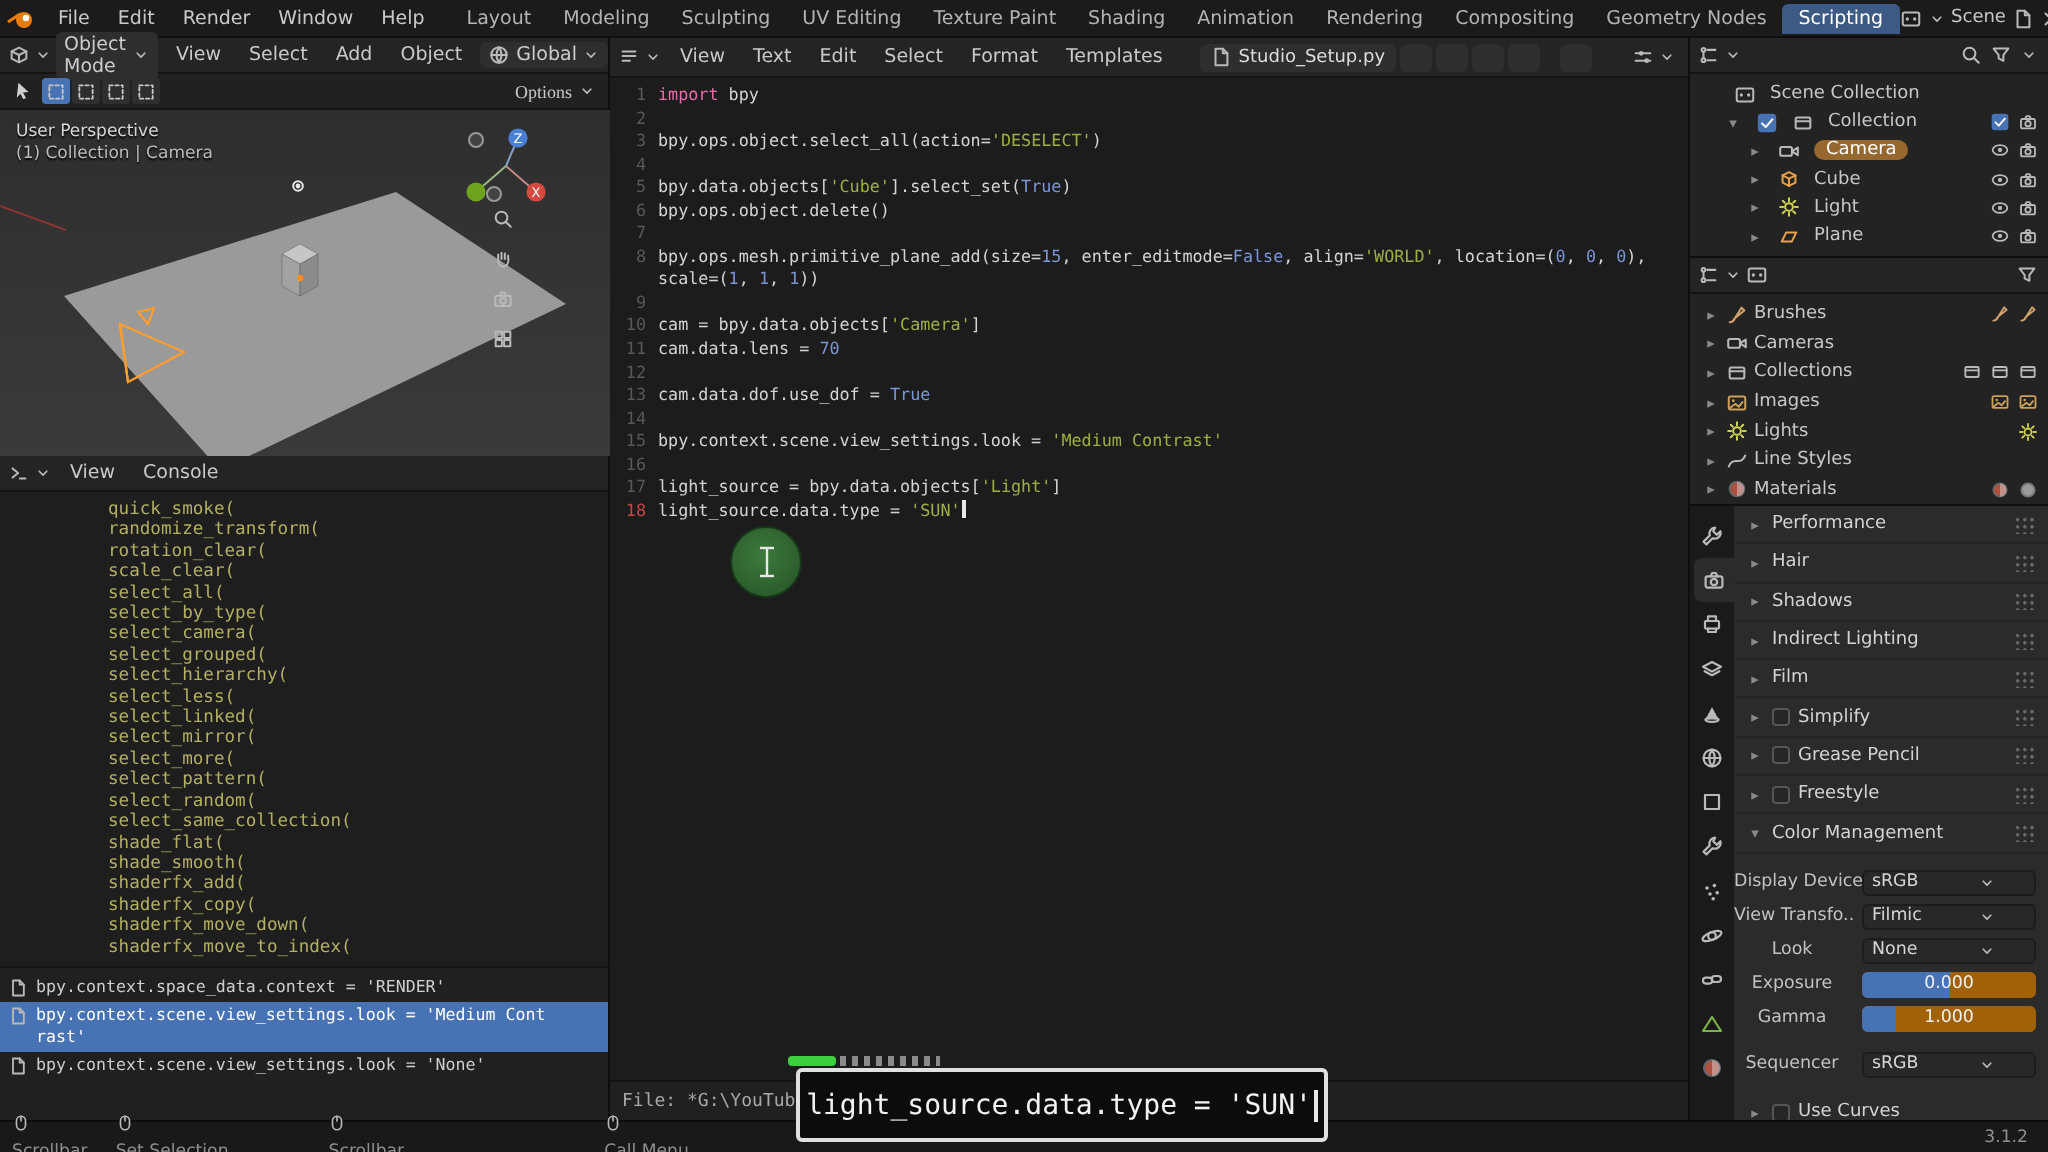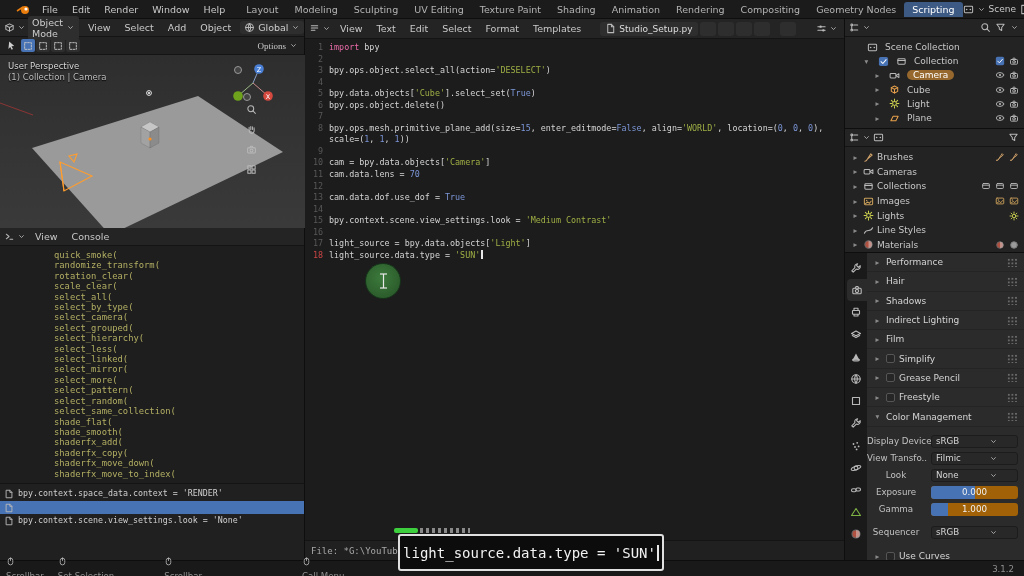--- a/index.html
+++ b/index.html
@@ -5,21 +5,21 @@
   *{margin:0;padding:0;box-sizing:border-box;}
   html,body{width:1024px;height:576px;}
   body{position:relative;background:#161616;font-family:"DejaVu Sans","Liberation Sans",sans-serif;color:#c8c8c8;overflow:hidden;}
   .abs{position:absolute;}
   .ic{display:inline-flex;align-items:center;justify-content:center;color:#b9b9b9;line-height:0;}
   .ic svg{display:block;}
   .hdr{display:flex;align-items:center;font-size:9.5px;color:#cdcdcd;background:#242424;border-bottom:1px solid #141414;}
   .menu-item{padding:0 7px;color:#c9c9c9;cursor:default;}
   .mono{font-family:"DejaVu Sans Mono","Liberation Mono",monospace;}
   
-  #topbar{left:0;top:0;width:1024px;height:19px;background:#1b1b1b;border-bottom:1px solid #0e0e0e;display:flex;align-items:center;padding-left:16px;font-size:9.5px;}
+  #topbar{left:0;top:0;width:1024px;height:19px;background:#1b1b1b;border-bottom:1px solid #0e0e0e;display:flex;align-items:center;padding-left:3px;font-size:9.5px;}
   .wtab{padding:2px 8px;border-radius:3px 3px 0 0;color:#b4b4b4;white-space:nowrap;}
   .wtab.active{background:var(--tab-active,#3d5a84);color:#fff;}
   #tb-right{margin-left:auto;display:flex;align-items:center;gap:3px;padding-right:6px;font-size:9px;color:#c9c9c9;}
   
   #viewport{left:0;top:19px;width:305px;height:209px;background:#303030;border-right:1px solid #0e0e0e;}
   #vp-row1,#vp-row2{height:18px;}
   #vp-row2{background:#212121;border-bottom:1px solid #141414;display:flex;align-items:center;padding:0 6px;}
   .dd-mini{display:flex;align-items:center;gap:3px;padding:1px 4px;border-radius:3px;background:#2e2e2e;}
   #vp-body{left:0;top:36px;width:305px;height:173px;background:linear-gradient(#2e2e2e,#3a3a3a);overflow:hidden;}
   #vp-overlay{left:8px;top:42px;font-size:8.5px;color:#d8d8d8;text-shadow:0 1px 1px #000;line-height:11px;}
@@ -344,20 +344,21 @@
       </span>
       <div class="info-lines"><div>bpy.context.space_data.context = 'RENDER'</div></div>
     </div>
     <div class="info-row selected">
       <span class="ic">
         <svg width="10" height="10" viewBox="0 0 12 12" fill="none" stroke="currentColor" stroke-width="1.1" stroke-linecap="round" stroke-linejoin="round">
           <path d="M3 1.5h4l2.5 2.5v6.5h-6.5z"></path>
           <path d="M7 1.5v2.5h2.5"></path>
         </svg>
       </span>
+      <div class="info-lines"><div>bpy.context.scene.view_settings.look = 'Medium Cont</div><div>rast'</div></div>
     </div>
     <div class="info-row">
       <span class="ic">
         <svg width="10" height="10" viewBox="0 0 12 12" fill="none" stroke="currentColor" stroke-width="1.1" stroke-linecap="round" stroke-linejoin="round">
           <path d="M3 1.5h4l2.5 2.5v6.5h-6.5z"></path>
           <path d="M7 1.5v2.5h2.5"></path>
         </svg>
       </span>
       <div class="info-lines"><div>bpy.context.scene.view_settings.look = 'None'</div></div>
     </div>

